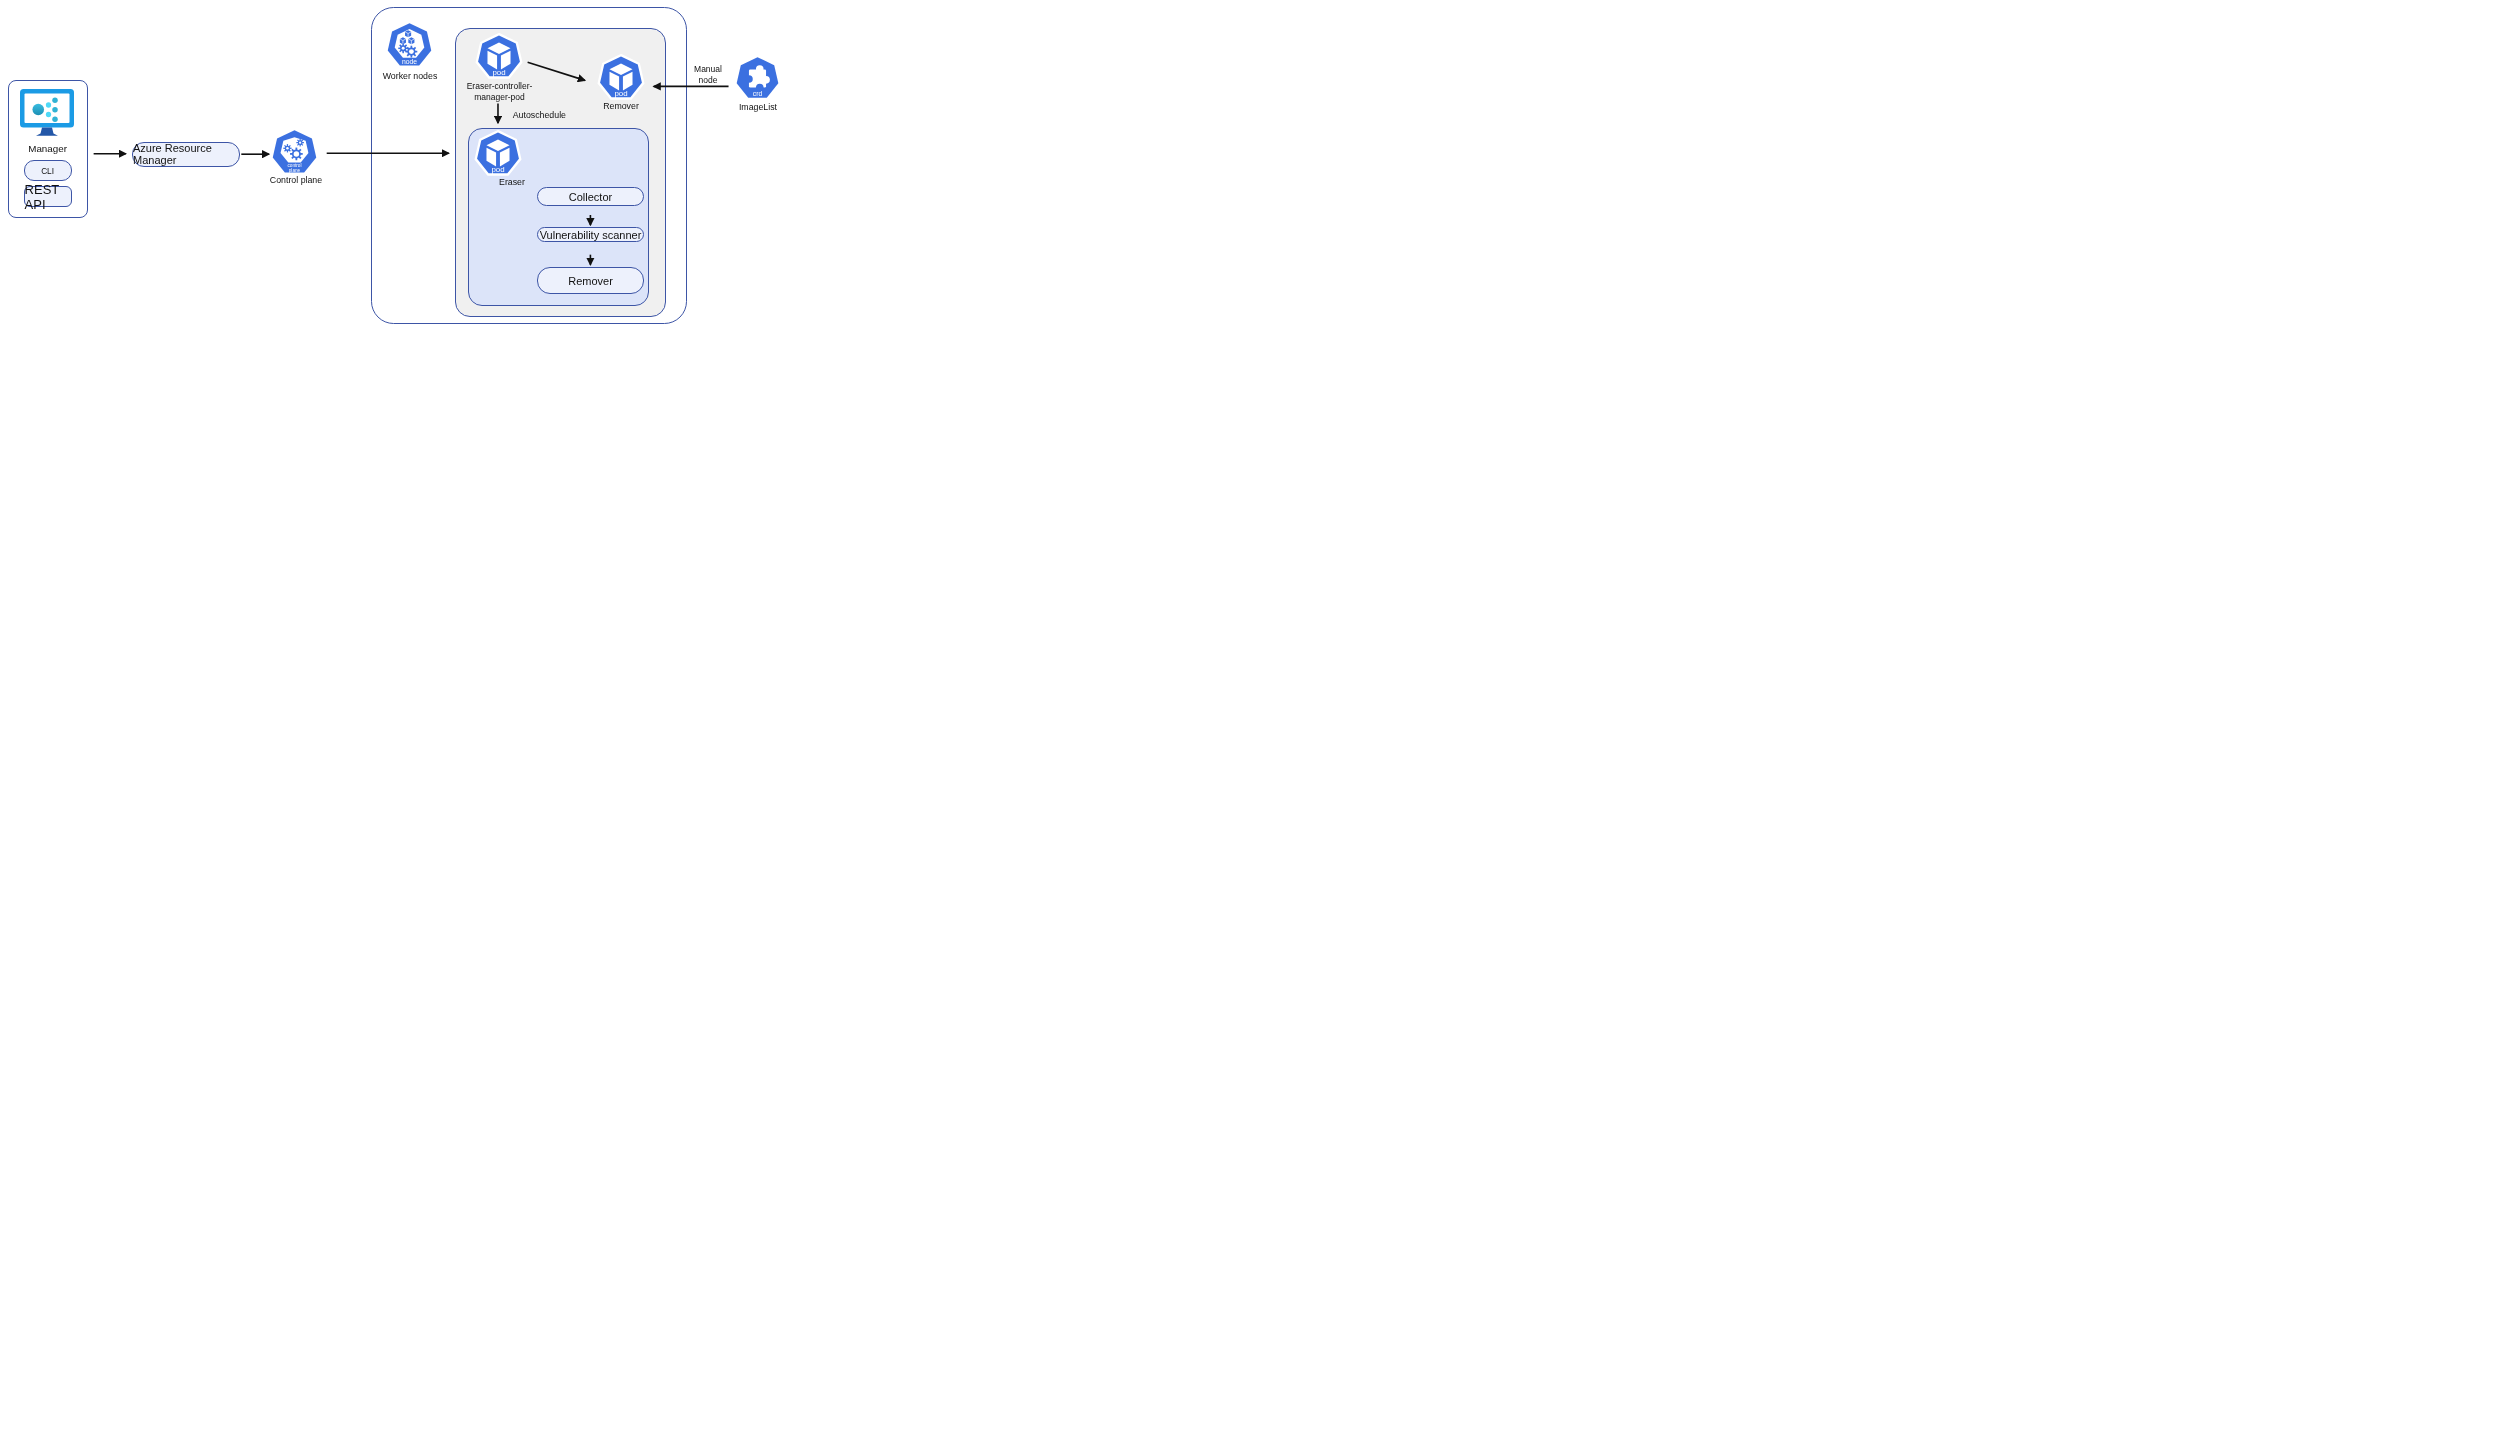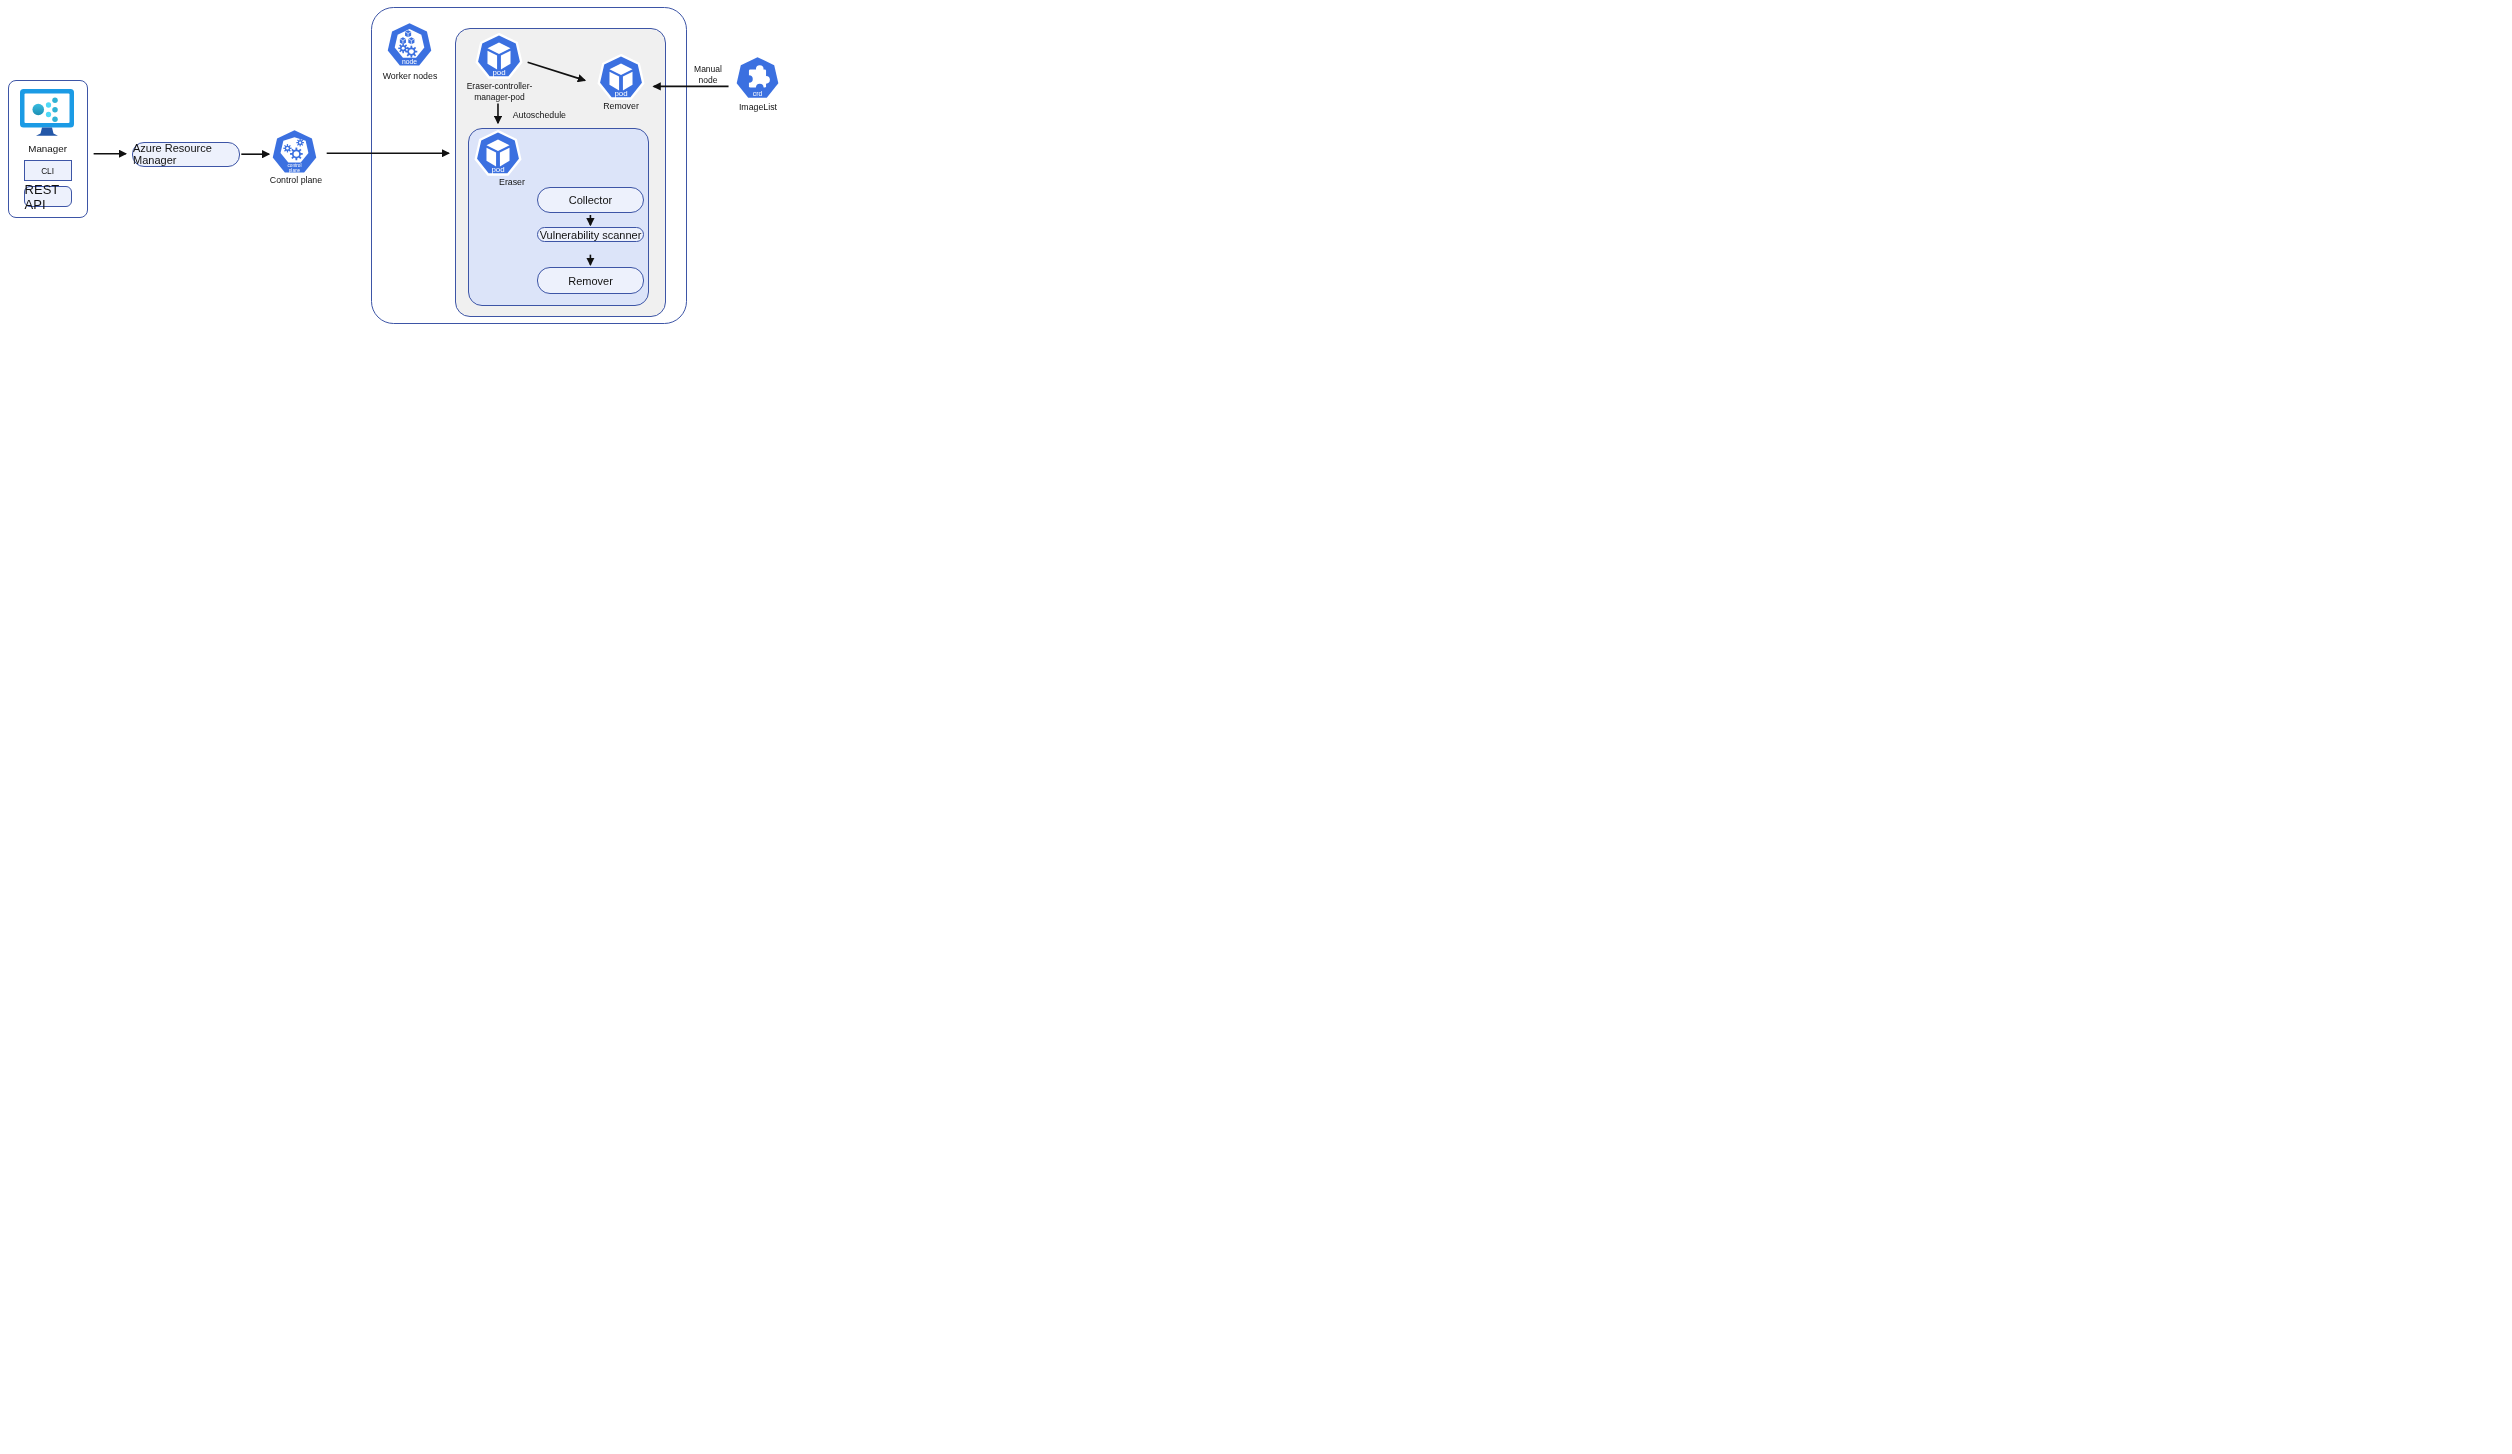--- a/index.html
+++ b/index.html
@@ -36,21 +36,21 @@
     <circle cx="57" cy="32" r="5.3" fill="#4FD9F7"></circle>
     <circle cx="57" cy="51" r="5.3" fill="#4FD9F7"></circle>
     <circle cx="70" cy="22.5" r="5.5" fill="#30B2D4"></circle>
     <circle cx="70" cy="41.5" r="5.5" fill="#30B2D4"></circle>
     <circle cx="70" cy="60.5" r="5.5" fill="#30B2D4"></circle>
     <path d="M44,77 L64,77 L67,89 L76,93.5 L32,93.5 L41,89 Z" fill="#2357A8"></path>
   </svg>
 
   <div class="lbl" style="left:17.6px;top:144px;width:60px;font-size:9.8px;">Manager</div>
 
-  <div class="pill" style="left:23.6px;top:160px;width:48px;height:21px;border-radius:0;font-size:8.3px;">
+  <div class="pill" style="left:23.6px;top:160px;width:48px;height:21px;border-radius:10px;font-size:8.3px;">
     <span>CLI</span>
   </div>
   <div class="pill" style="left:23.6px;top:186px;width:48px;height:21px;border-radius:6px;font-size:13px;">
     <span>REST API</span>
   </div>
 
   <div class="pill" style="left:132px;top:142px;width:108px;height:24.6px;border-radius:12px;border-width:1.5px;">
     <span>Azure Resource Manager</span>
   </div>
 
@@ -158,21 +158,21 @@
 
   <svg class="abs" style="left:474px;top:130px;" width="48" height="48" viewBox="0 0 100 100">
     <polygon points="50,2.5 87.1,20.4 96.3,60.6 70.6,92.8 29.4,92.8 3.7,60.6 12.9,20.4" fill="#3B70E0" stroke="#ffffff" stroke-width="5"></polygon>
     <polygon points="50,20 74,32 50,44 26,32" fill="#ffffff"></polygon>
     <polygon points="26,37 46,47 46,76 26,64" fill="#ffffff"></polygon>
     <polygon points="74,37 54,47 54,76 74,64" fill="#ffffff"></polygon>
     <text x="50" y="88" text-anchor="middle" font-size="16.5" fill="#ffffff">pod</text>
   </svg>
   <div class="lbl" style="left:488px;top:177px;width:48px;">Eraser</div>
 
-  <div class="pill" style="left:537px;top:187px;width:107px;height:26px;border-radius:13px;">
+  <div class="pill" style="left:537px;top:187px;width:107px;height:19px;border-radius:13px;">
     <span>Collector</span>
   </div>
   <div class="pill" style="left:537px;top:227px;width:107px;height:15px;border-radius:13px;">
     <span>Vulnerability scanner</span>
   </div>
   <div class="pill" style="left:537px;top:267px;width:107px;height:27px;border-radius:13px;">
     <span>Remover</span>
   </div>
 
   <div class="lbl lbl-sm" style="left:683px;top:64px;width:50px;line-height:10.8px;">

